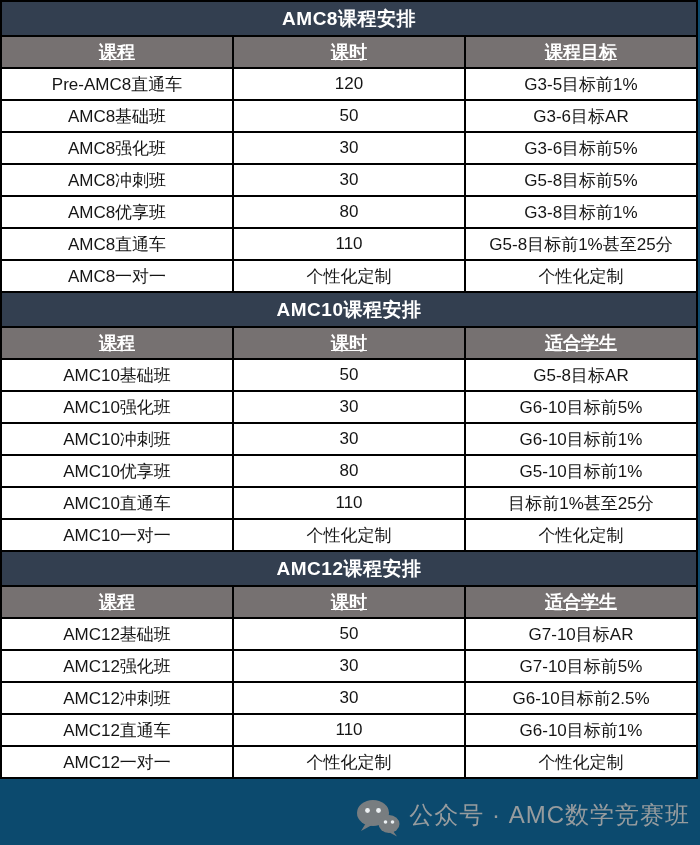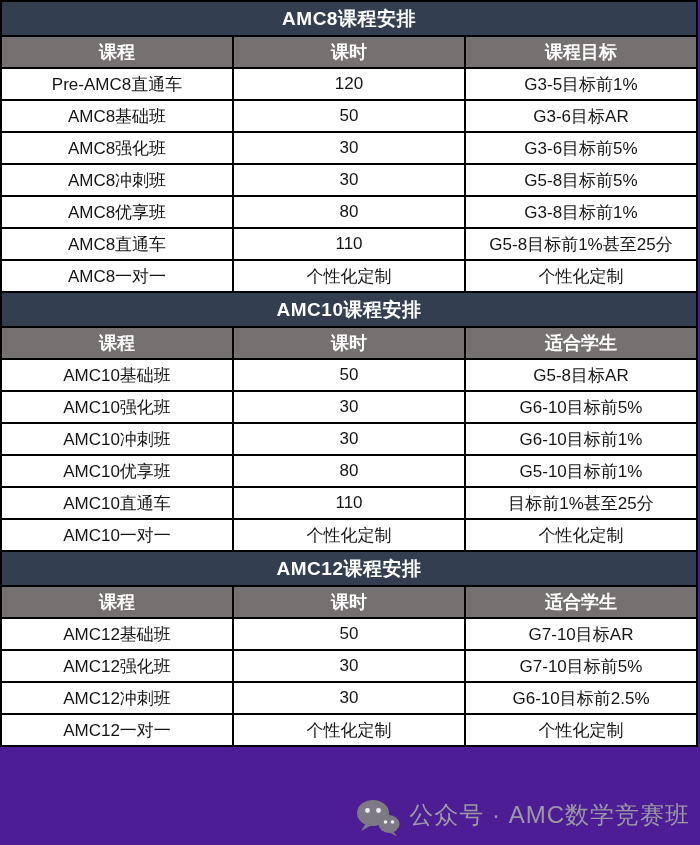--- a/index.html
+++ b/index.html
@@ -8,21 +8,21 @@
     width: 700px;
     height: 845px;
     overflow: hidden;
     background: #ffffff;
     font-family: "Liberation Sans", "DejaVu Sans", sans-serif;
   }
   .sheet {
     position: relative;
     width: 700px;
     height: 845px;
-    background: #4c1d95;
+    background: #0c4a6e;
   }
   table.course-table {
     border-collapse: collapse;
     table-layout: fixed;
     width: 698px;
     margin: 0;
   }
   table.course-table col { width: 33.33%; }
   td {
     border: 2px solid #000000;
@@ -42,20 +42,21 @@
     font-size: 19px;
     height: 33px;
     letter-spacing: 0.5px;
   }
   td.col-header {
     background: var(--header-bg, #767171);
     color: #ffffff;
     font-weight: bold;
     font-size: 18px;
     height: 30px;
+    text-decoration: underline;
   }
   td.data-cell {
     height: 30px;
     text-align: center;
   }
   .watermark {
     position: absolute;
     right: 10px;
     top: 799px;
     display: flex;
@@ -182,20 +183,25 @@
     </tr>
     <tr>
       <td class="data-cell">AMC12强化班</td>
       <td class="data-cell">30</td>
       <td class="data-cell">G7-10目标前5%</td>
     </tr>
     <tr>
       <td class="data-cell">AMC12冲刺班</td>
       <td class="data-cell">30</td>
       <td class="data-cell">G6-10目标前2.5%</td>
+    </tr>
+    <tr>
+      <td class="data-cell">AMC12直通车</td>
+      <td class="data-cell">110</td>
+      <td class="data-cell">G6-10目标前1%</td>
     </tr>
     <tr>
       <td class="data-cell">AMC12一对一</td>
       <td class="data-cell">个性化定制</td>
       <td class="data-cell">个性化定制</td>
     </tr>
   </tbody>
     </table>
 
   <div class="watermark">

